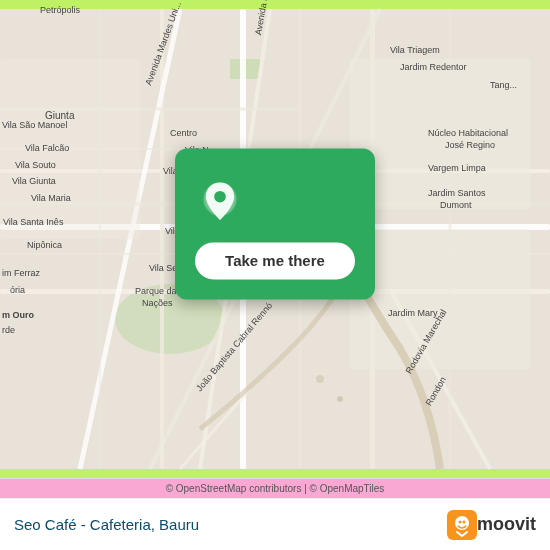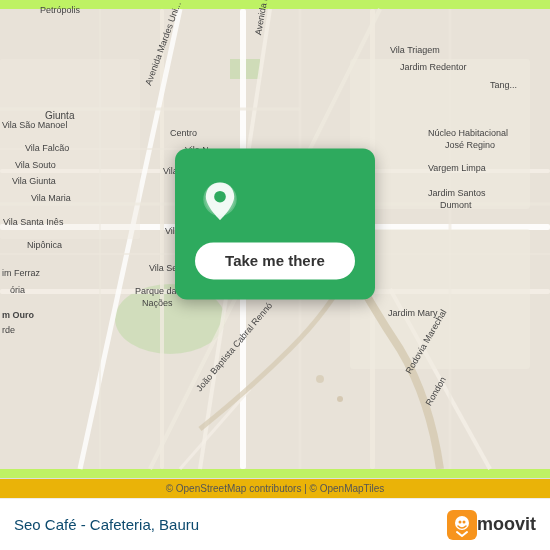--- a/index.html
+++ b/index.html
@@ -64,21 +64,21 @@
       border-radius: 25px;
       padding: 10px 24px;
       font-size: 15px;
       font-weight: 600;
       cursor: pointer;
       width: 100%;
       text-align: center;
     }
 
     #attribution {
-      background: #eab308;
+      background: #f9a8d4;
       padding: 4px 27px;
       font-size: 10px;
       color: #555;
       text-align: center;
       border-top: 1px solid #ddd;
     }
 
     #footer {
       background: #fff;
       display: flex;

